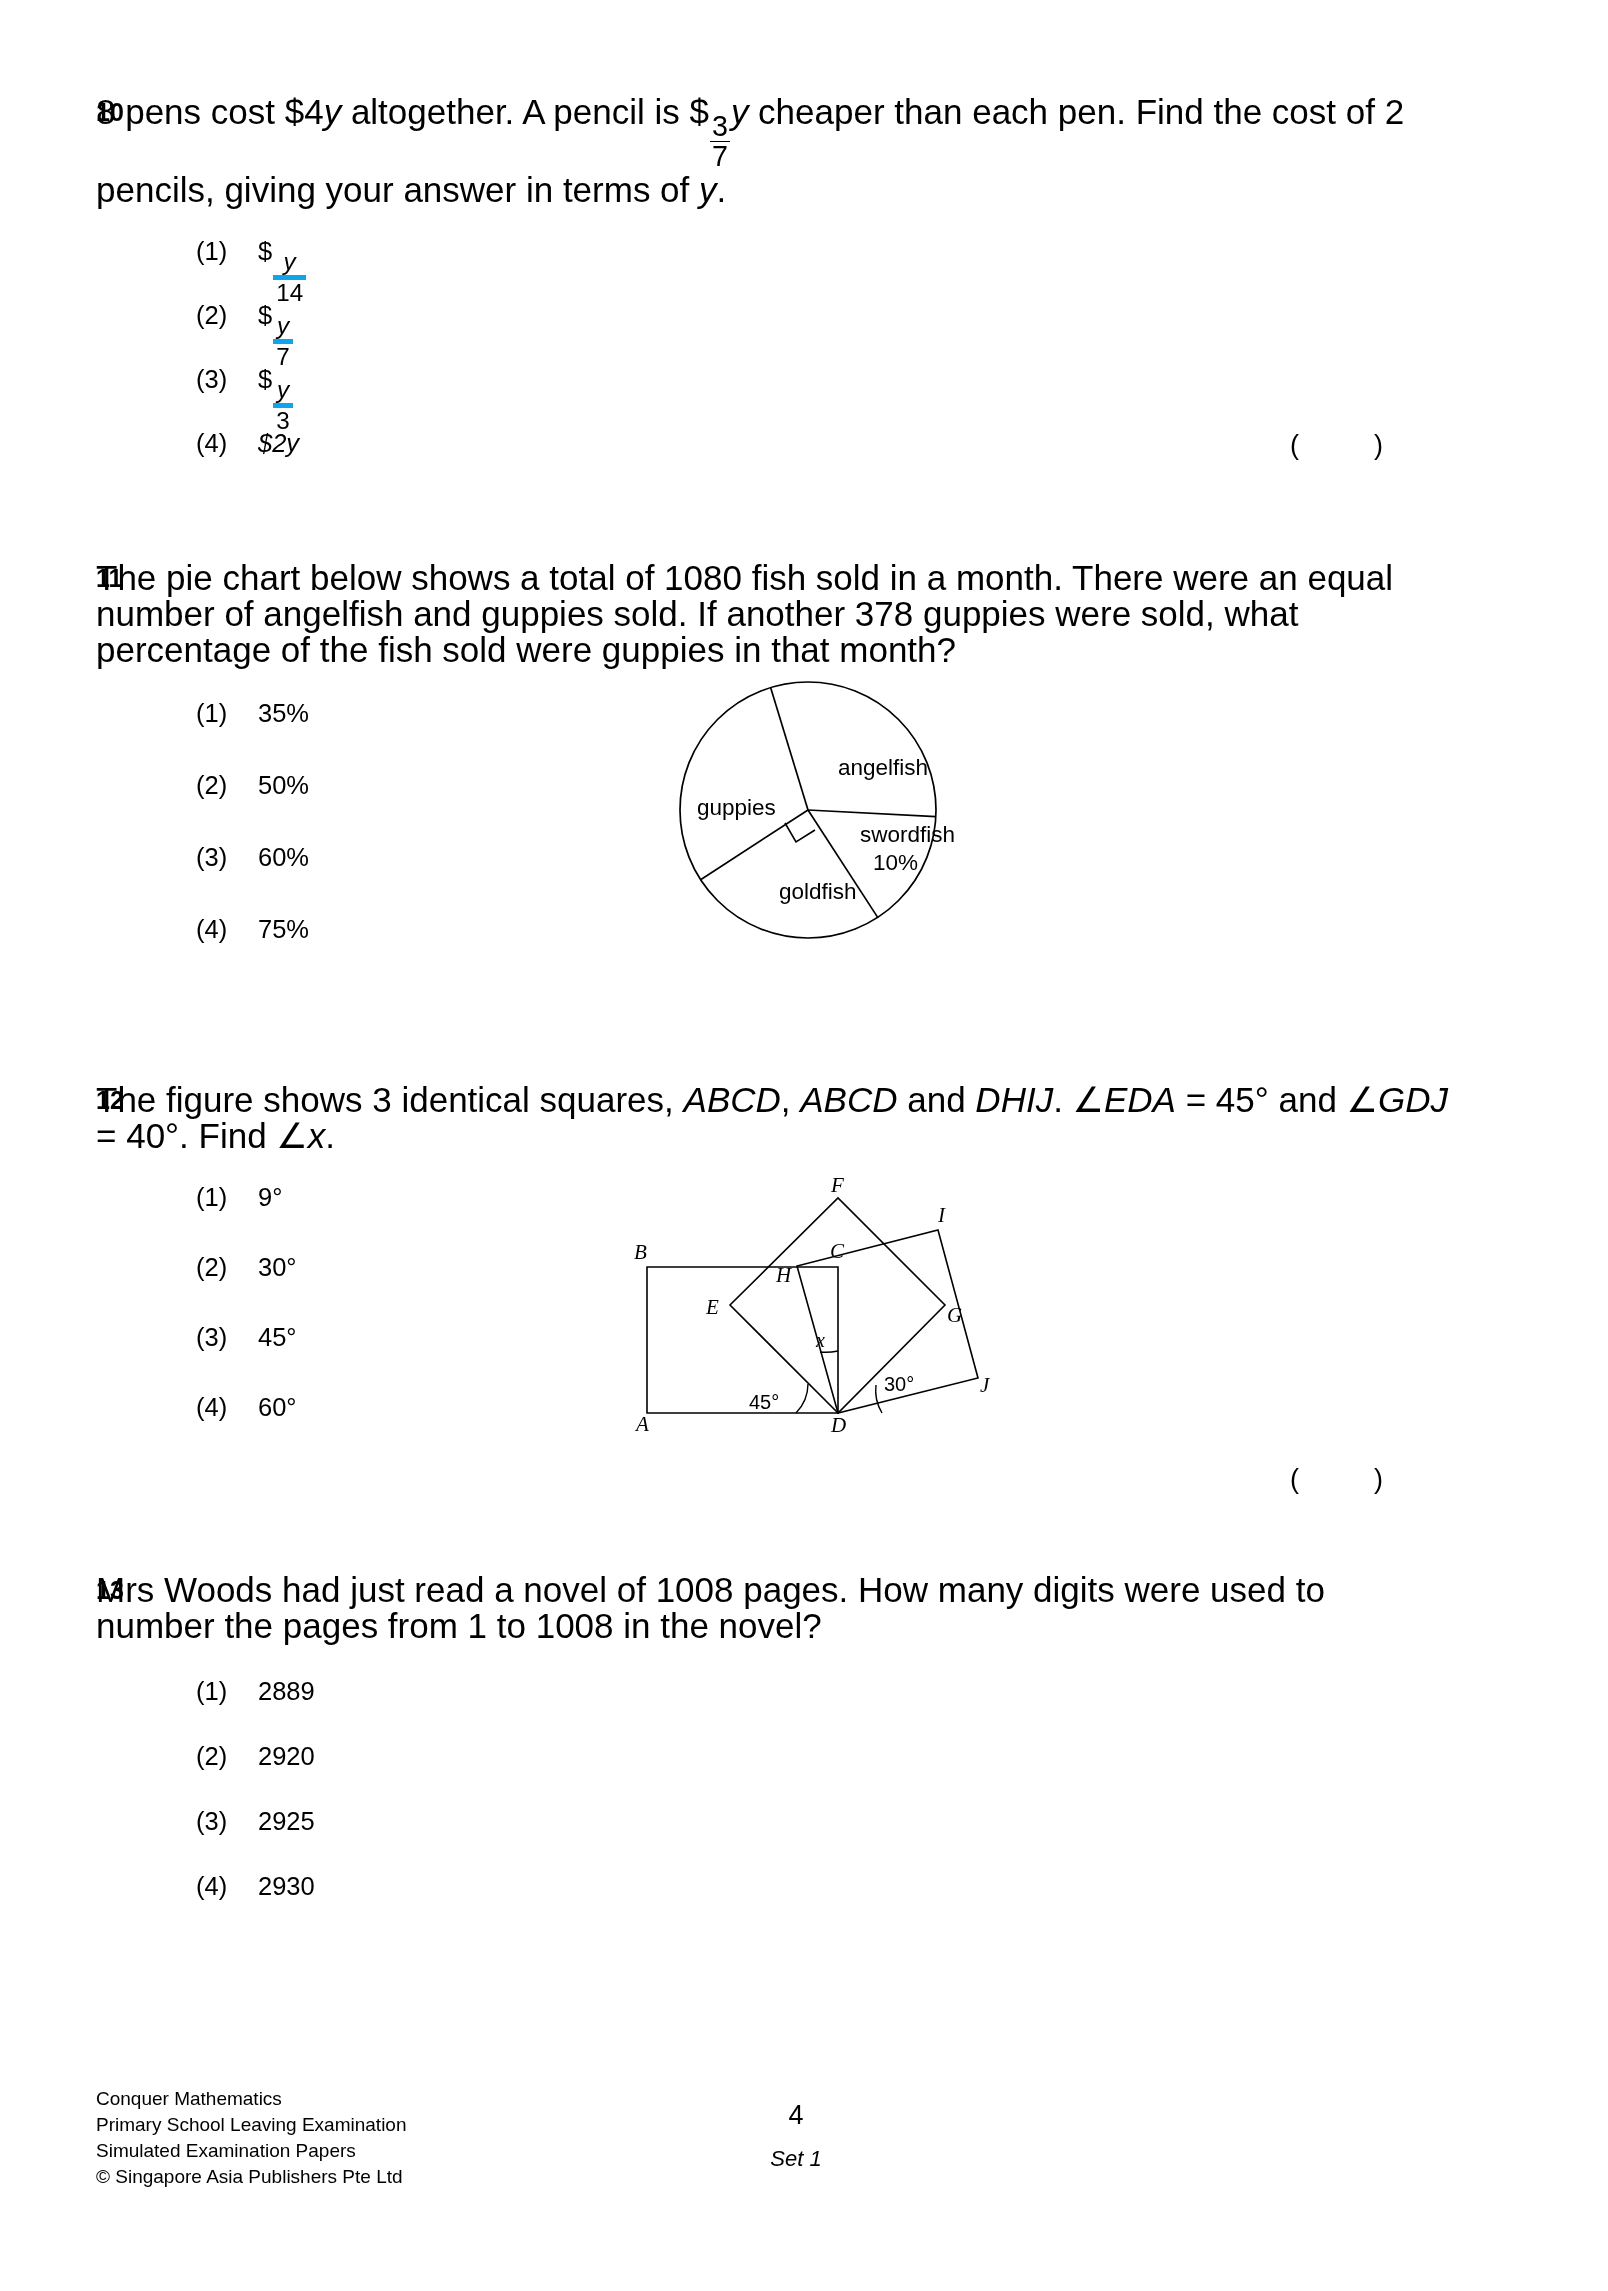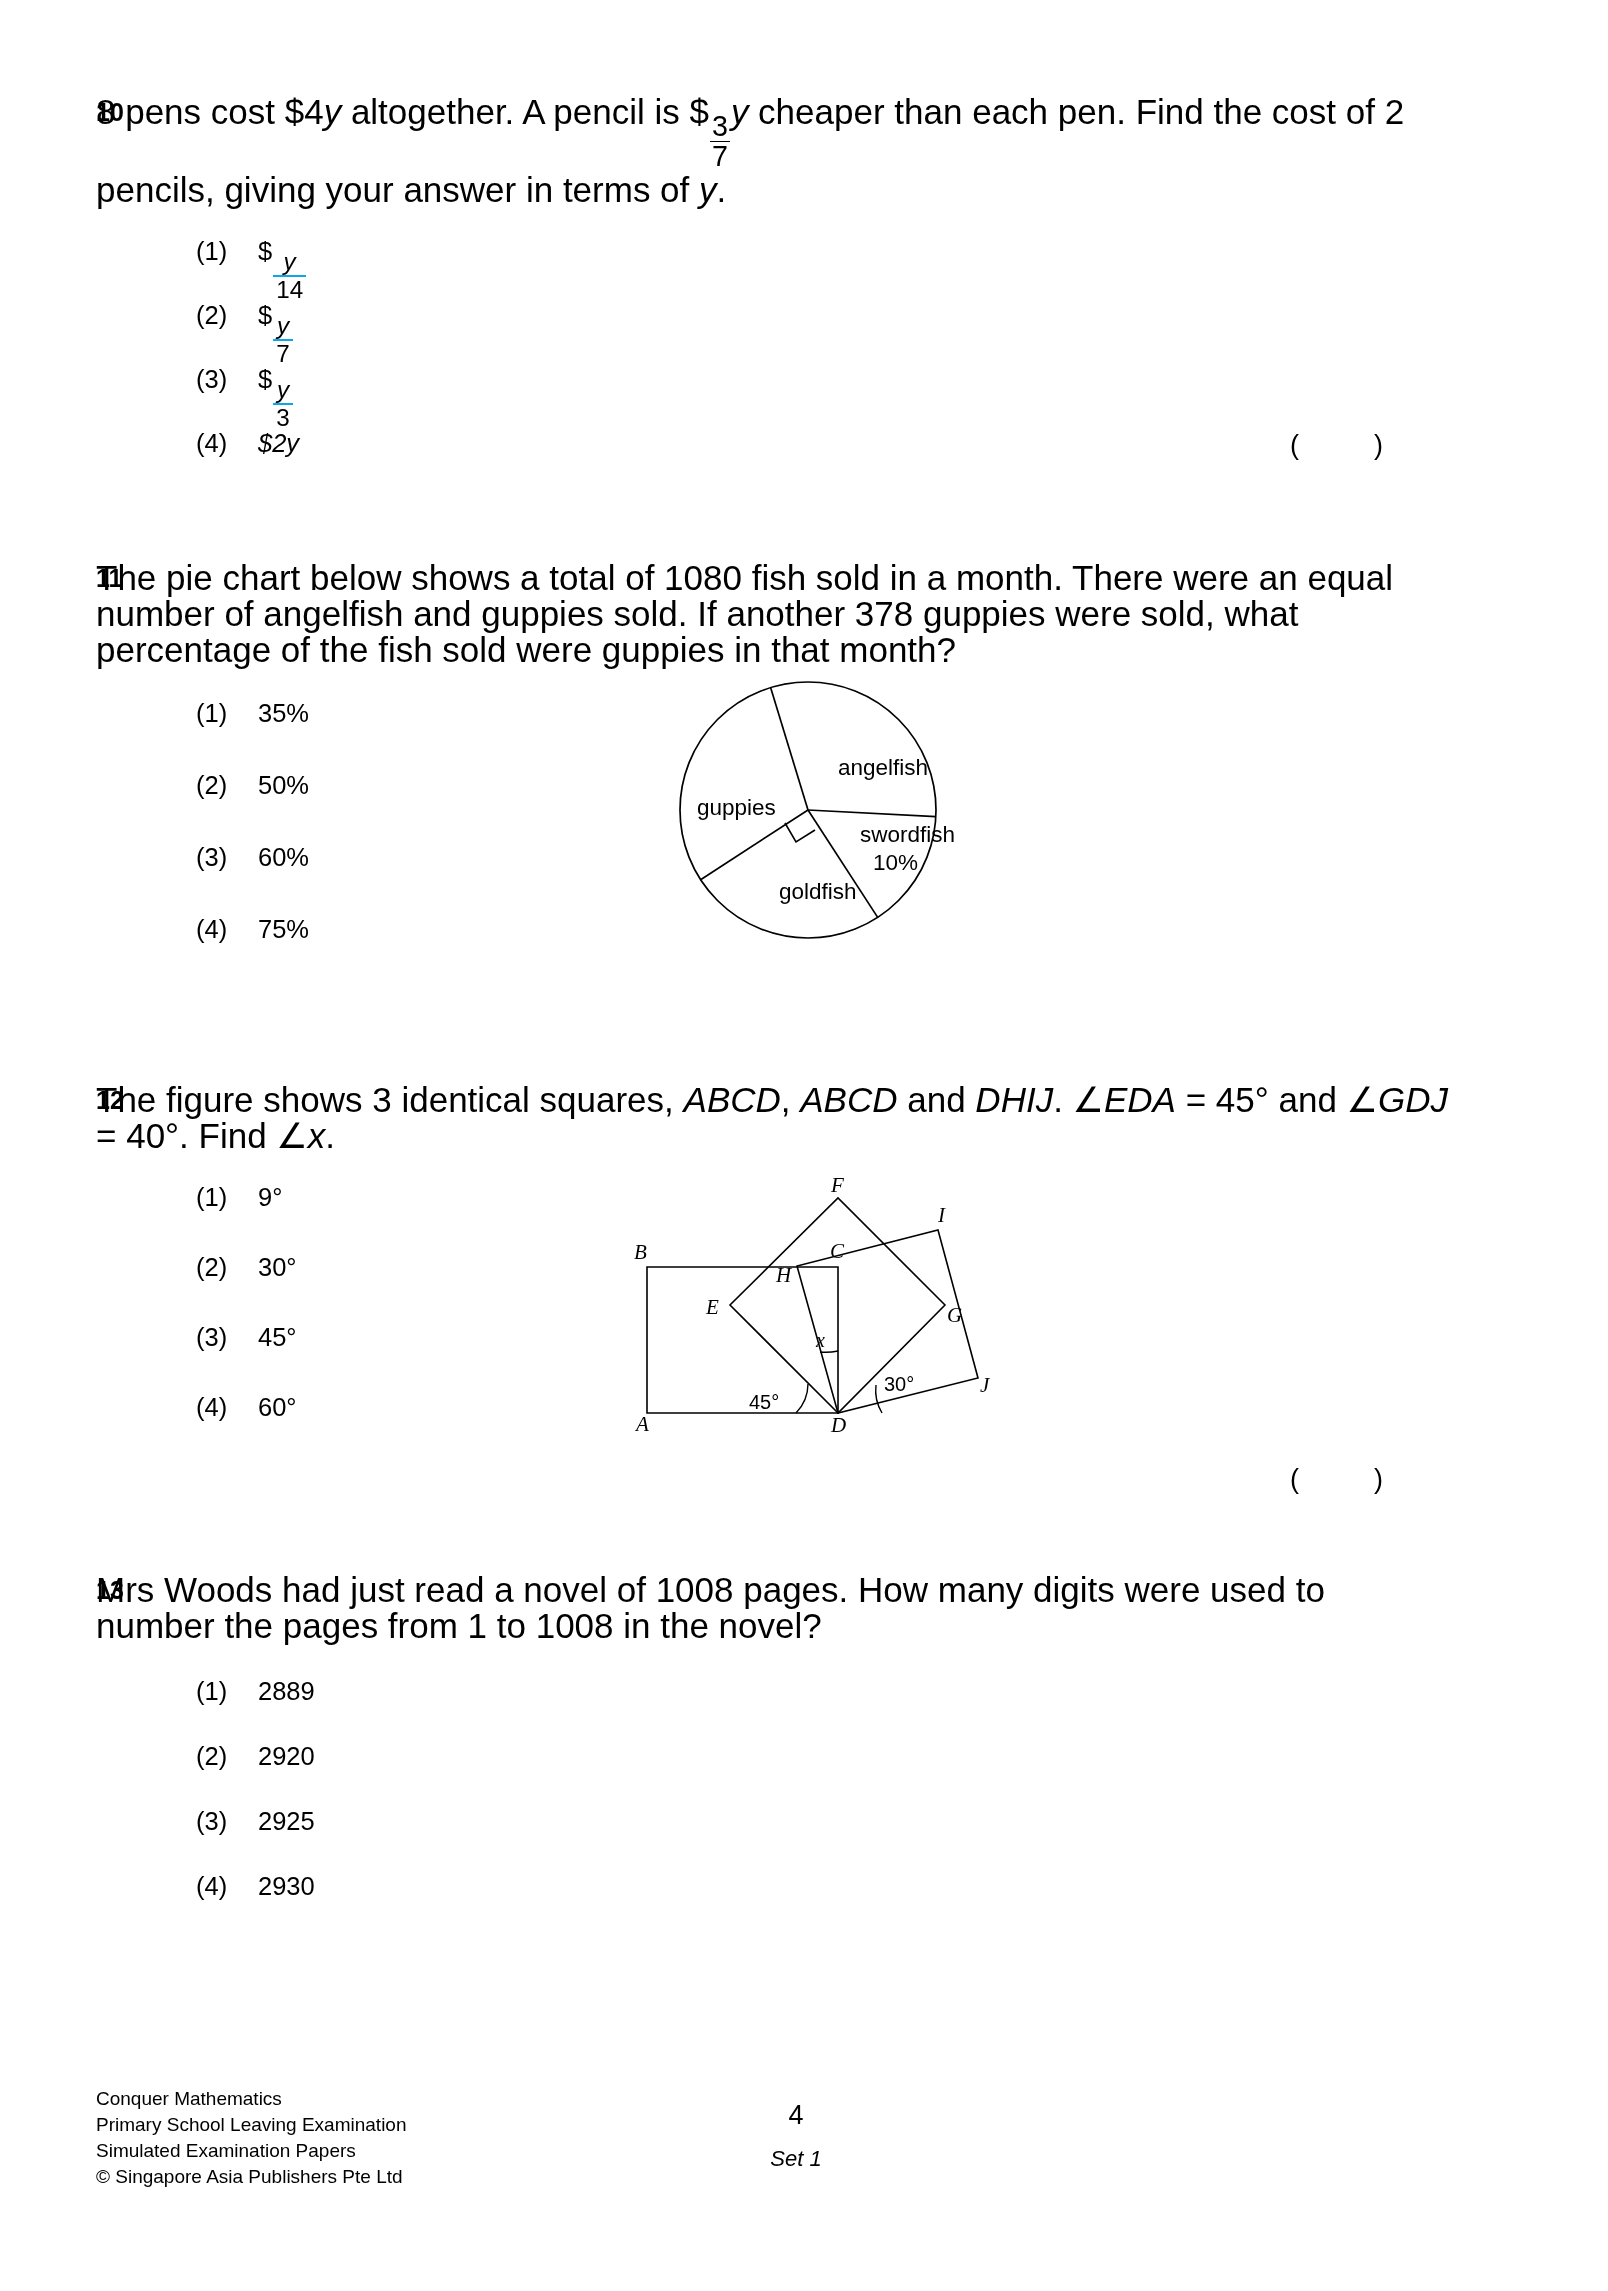--- a/index.html
+++ b/index.html
@@ -93,21 +93,21 @@
   .dfrac {
     display: inline-flex;
     flex-direction: column;
     align-items: center;
     vertical-align: -0.45em;
     line-height: 1.05;
     font-size: 0.95em;
     margin-left: 1px;
   }
   .dfrac .num { padding: 0 3px; font-style: italic; }
-  .dfrac .den { padding: 0 3px; border-top: 2px solid #0ea5e9; }
+  .dfrac .den { padding: 0 3px; border-top: 5px solid #0ea5e9; }
 
   
   .ansbracket {
     position: absolute;
     font-size: 27px;
     line-height: 27px;
     letter-spacing: 0;
     white-space: pre;
     color: #000;
   }

